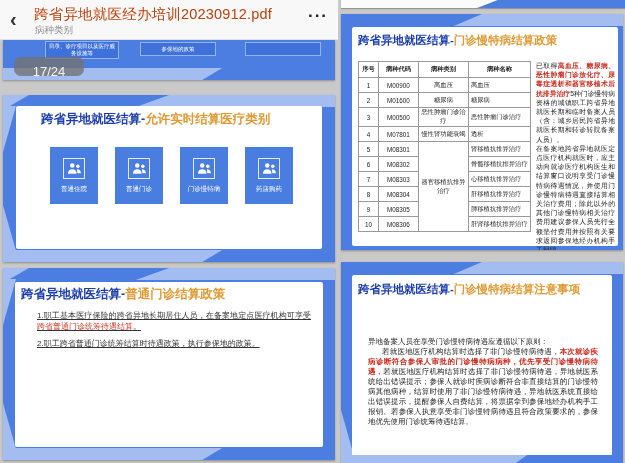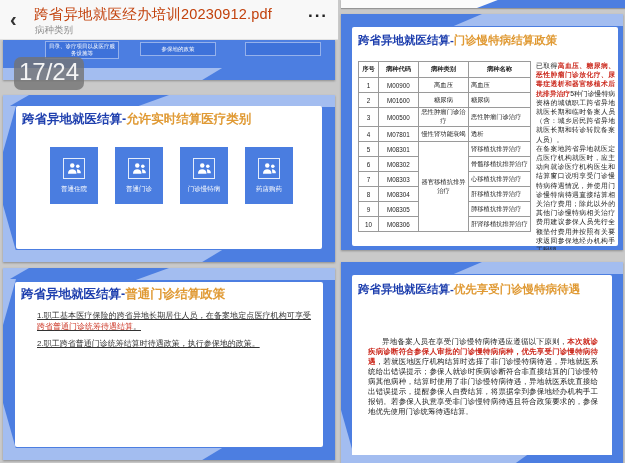--- a/index.html
+++ b/index.html
@@ -18,23 +18,23 @@
          background:#f8f8f8; border-bottom:1px solid #e2e2e2; z-index:5; }
   .hdr .back { position:absolute; left:10px; top:7px; font-size:20px; color:#333;
                font-weight:bold; cursor:pointer; line-height:24px; }
   .hdr .ttl  { position:absolute; left:34px; top:5px; font-size:14.5px; font-weight:normal;
                color:#c2410c; white-space:nowrap; letter-spacing:0.2px; }
   .hdr .sub  { position:absolute; left:35px; top:24px; font-size:9.5px; color:#8d8d8d; }
   .hdr .more { position:absolute; right:10px; top:6px; font-size:17px; color:#222;
                font-weight:bold; letter-spacing:1px; cursor:pointer; }
 
   
-  .badge { position:absolute; left:14px; top:57px; width:70px; height:33px;
+  .badge { position:absolute; left:14px; top:57px; width:70px; height:19px;
            background:rgba(115,115,115,0.80); border-radius:7px; color:#f4f4f4;
-           font-size:24px; text-align:center; line-height:29px; z-index:6; }
+           font-size:13px; text-align:center; line-height:29px; z-index:6; }
 
   
   .slide { position:absolute; background:#4c7ee1; overflow:hidden;
            box-shadow:0 1px 2px rgba(0,0,0,.30); }
   .deco-top, .deco-bot { position:absolute; left:0; right:0; height:12px; }
   .deco-top { top:0; }
   .deco-bot { bottom:0; background:#a3bdf0; }
   .deco-top .lite { position:absolute; inset:0; background:#a3bdf0;
                     clip-path:polygon(40% 100%, 50% 0, 100% 0, 100% 100%); }
   .deco-top .lite2 { position:absolute; left:0; top:0; width:26px; height:100%;
@@ -54,21 +54,21 @@
   #slideA { left:3px; top:40px; width:332px; height:40px; }
   #slideA .mini { position:absolute; background:#3e72da; border:1px solid rgba(255,255,255,.45);
                   color:#fff; font-size:5.5px; line-height:7px; text-align:center;
                   display:flex; align-items:center; justify-content:center; padding:1px 3px; }
   #slideA .m1 { left:42px;  top:1px; width:74px; height:18px; }
   #slideA .m2 { left:137px; top:2px; width:76px; height:14px; }
   #slideA .m3 { left:242px; top:2px; width:76px; height:14px; }
 
   
   #slideB { left:3px; top:95px; width:332px; height:167px; }
-  #slideB .wbox { left:13px; right:13px; top:11px; bottom:13px; }
+  #slideB .wbox { left:13px; right:13px; top:11px; bottom:13px;padding-left:19px; }
   #slideB .s-title { margin:5px 0 0 6px; font-size:12.5px; }
   #slideB .cards { position:absolute; left:34px; top:41px; display:flex; gap:17px; }
   .card { width:48px; height:57px; background:#4a7de0; display:flex; flex-direction:column;
           align-items:center; justify-content:center; }
   .card .frame { width:22px; height:21px; border:1px solid rgba(255,255,255,.85);
                  display:flex; align-items:center; justify-content:center; margin-bottom:6px; }
   .card svg { width:15px; height:12px; fill:#fff; }
   .card .lbl { color:#fff; font-size:6.5px; white-space:nowrap; }
 
   
@@ -313,24 +313,25 @@
       </div>
     </div>
 
     <div class="slide" id="slideE">
       <div class="deco-top">
           <div class="lite"></div>
         </div>
       <div class="corner-bl"></div>
       <div class="wbox">
         <div class="s-title">
-          <span class="pre">跨省异地就医结算-</span><span class="hl">优先享受门诊慢特病待遇</span>
+          <span class="pre">跨省异地就医结算-</span><span class="hl">门诊慢特病结算注意事项</span>
         </div>
         <div class="body">
-          <div class="indent"><span>异地备案人员在享受门诊慢特病待遇应遵循以下原则，</span><span class="redb">本次就诊疾病诊断符合参保人审批的门诊慢特病病种，优先享受门诊慢特病待遇</span><span>，若就医地医疗机构结算时选择了非门诊慢特病待遇，异地就医系统给出错误提示；参保人就诊时疾病诊断符合非直接结算的门诊慢特病其他病种，结算时使用了非门诊慢特病待遇，异地就医系统直接给出错误提示，提醒参保人自费结算，将票据拿到参保地经办机构手工报销。若参保人执意享受非门诊慢特病待遇且符合政策要求的，参保地优先使用门诊统筹待遇结算。</span></div>
+          <div>异地备案人员在享受门诊慢特病待遇应遵循以下原则：</div>
+          <div class="indent"><span>若就医地医疗机构结算时选择了非门诊慢特病待遇，</span><span class="redb">本次就诊疾病诊断符合参保人审批的门诊慢特病病种，优先享受门诊慢特病待遇</span><span>，若就医地医疗机构结算时选择了非门诊慢特病待遇，异地就医系统给出错误提示；参保人就诊时疾病诊断符合非直接结算的门诊慢特病其他病种，结算时使用了非门诊慢特病待遇，异地就医系统直接给出错误提示，提醒参保人自费结算，将票据拿到参保地经办机构手工报销。若参保人执意享受非门诊慢特病待遇且符合政策要求的，参保地优先使用门诊统筹待遇结算。</span></div>
         </div>
       </div>
       <div class="deco-bot">
           <div class="dark"></div>
         </div>
     </div>
   </div>
 </div>
 
 </body></html>

